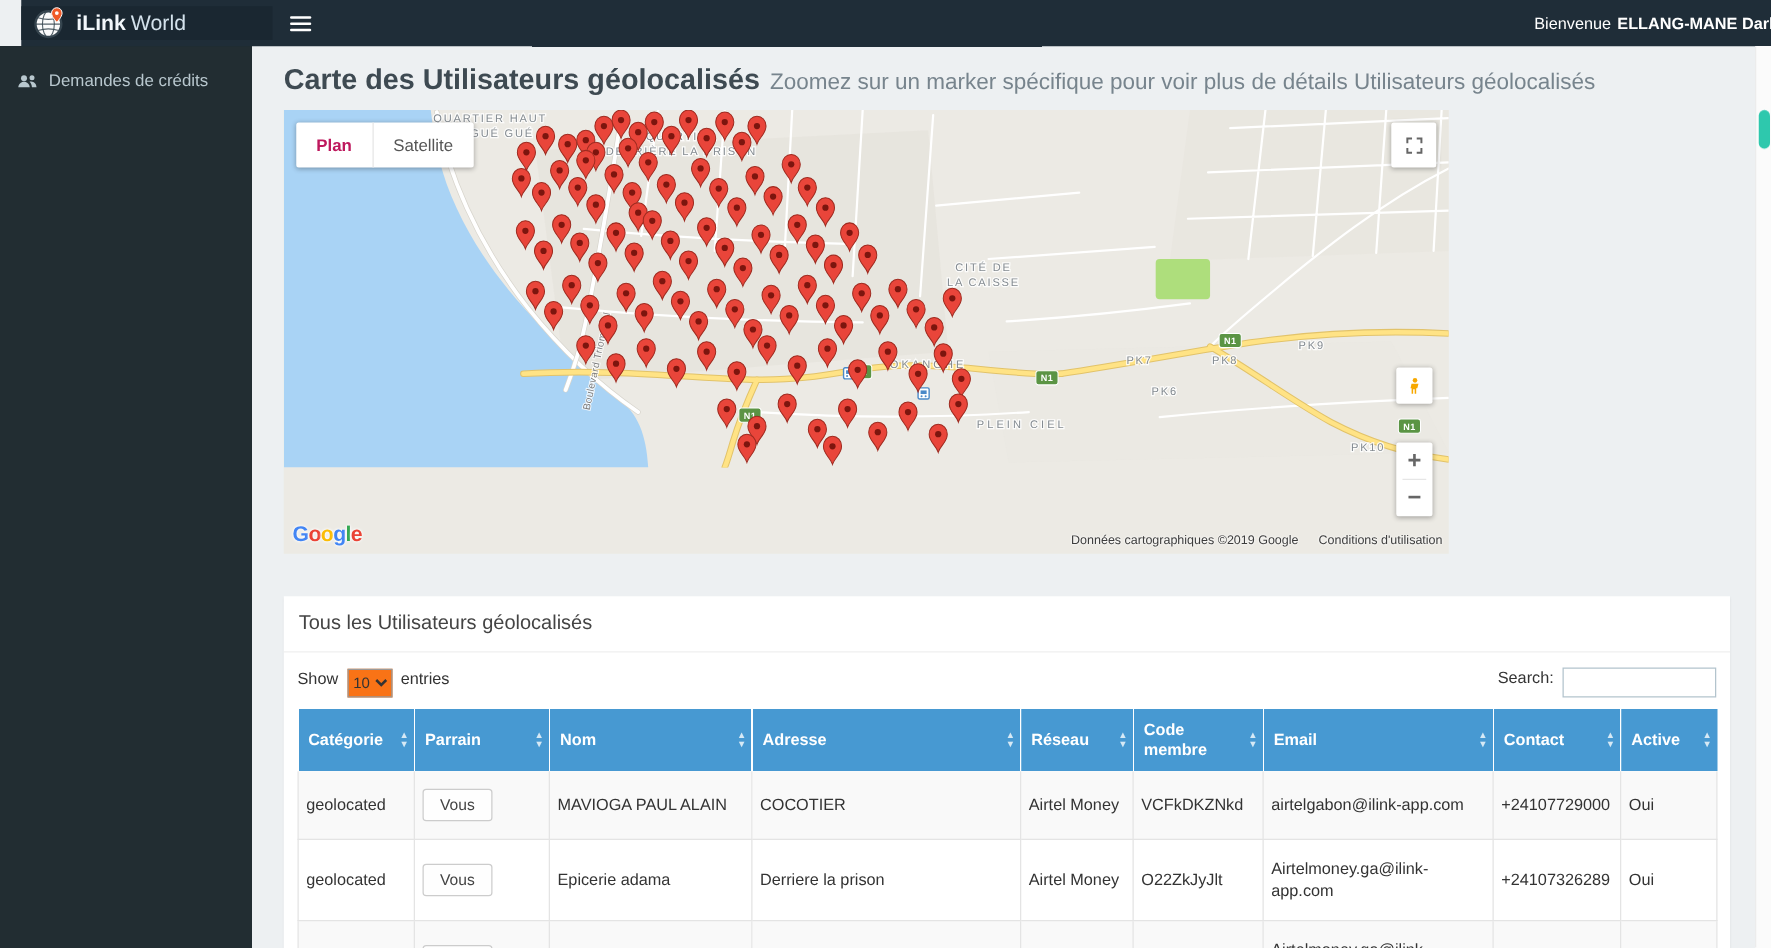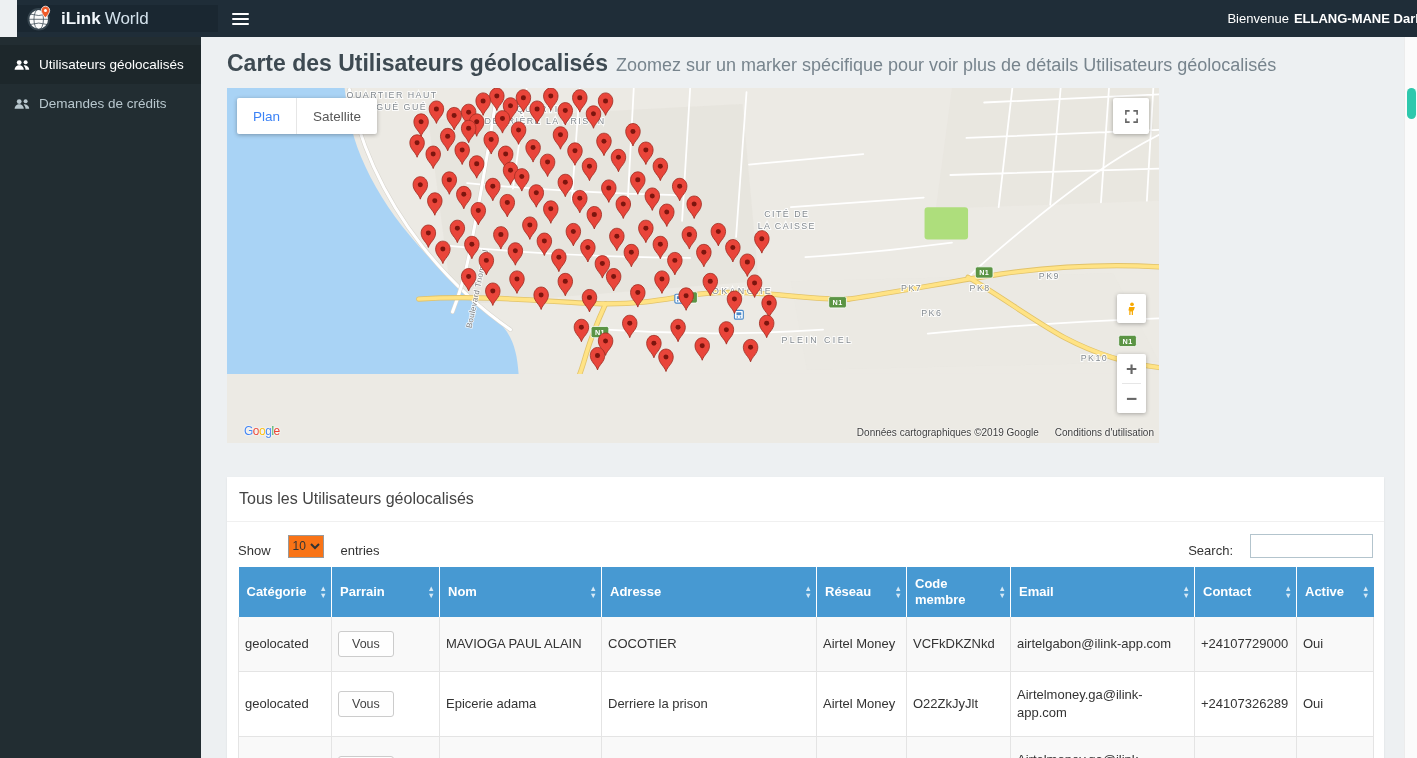--- a/index.html
+++ b/index.html
@@ -35,37 +35,37 @@
   .road-yellow{fill:none;stroke:#ffe385;stroke-width:4.5;stroke-linecap:round}
   .road-white-c{fill:none;stroke:#d8d5cd;stroke-width:5.2;stroke-linecap:round}
   .road-white{fill:none;stroke:#ffffff;stroke-width:3.8;stroke-linecap:round}
   .street{fill:none;stroke:#ffffff;stroke-width:2.2;stroke-linecap:round}
   .map-label{fill:#838a90;font-size:11px;letter-spacing:1.8px;text-anchor:middle;paint-order:stroke;stroke:rgba(255,255,255,.85);stroke-width:2.5px;font-weight:400}
   .street-label{fill:#7e7e7e;font-size:10px;letter-spacing:0.4px;text-anchor:middle;paint-order:stroke;stroke:rgba(255,255,255,.8);stroke-width:2px}
   #markers-group{cursor:pointer}
 
   .gm-type{position:absolute;top:10px;left:10px;display:flex;background:#fff;border-radius:2px;box-shadow:0 1px 4px rgba(0,0,0,.3);height:36px;z-index:5}
   .gm-type .btn{display:flex;align-items:center;padding:0 16px;font-size:13.5px;cursor:pointer}
-  .gm-type .plan{font-weight:normal;color:#3b82f6}
+  .gm-type .plan{font-weight:bold;color:#be185d}
   .gm-type .sat{color:#565656;border-left:1px solid #e6e6e6}
   .gm-fs{position:absolute;top:10px;right:10px;width:36px;height:36px;background:#fff;border-radius:2px;box-shadow:0 1px 4px rgba(0,0,0,.3);display:flex;align-items:center;justify-content:center;cursor:pointer;z-index:5}
   .gm-peg{position:absolute;top:206px;right:13px;width:29px;height:29px;background:#fff;border-radius:2px;box-shadow:0 1px 4px rgba(0,0,0,.3);display:flex;align-items:center;justify-content:center;cursor:pointer;z-index:5}
   .gm-zoom{position:absolute;top:266px;right:13px;width:29px;background:#fff;border-radius:2px;box-shadow:0 1px 4px rgba(0,0,0,.3);z-index:5}
   .gm-zoom .zbtn{height:29px;display:flex;align-items:center;justify-content:center;font-size:19px;color:#666;cursor:pointer;font-weight:bold}
   .gm-zoom .zdiv{height:1px;background:#e6e6e6;margin:0 5px}
-  .g-logo{position:absolute;left:17px;bottom:5px;font-size:12px;font-weight:400;letter-spacing:-.5px;text-shadow:0 0 2px #fff,0 0 3px #fff;cursor:pointer;z-index:5}
+  .g-logo{position:absolute;left:7px;bottom:5px;font-size:17px;font-weight:700;letter-spacing:-.5px;text-shadow:0 0 2px #fff,0 0 3px #fff;cursor:pointer;z-index:5}
   .gm-attr{position:absolute;right:5px;bottom:5px;display:flex;gap:16px;font-size:10px;color:#3c3c3c;text-shadow:0 0 2px #fff,0 0 2px #fff;z-index:5}
   .gm-attr .terms{cursor:pointer}
 
   
   .card{width:1157px;margin-top:34px;background:#fff;box-shadow:0 1px 2px rgba(0,0,0,.08)}
   .card-header{padding:13px 12px;font-size:16px;color:#444;border-bottom:1px solid #f0f0f0}
   .card-body{padding:8px 11px 14px}
   .tbl-controls{display:flex;justify-content:space-between;align-items:center;margin:4px 0 9px;font-size:13px;color:#333}
-  .tbl-controls .left,.tbl-controls .right{display:flex;align-items:flex-end;gap:17px}
+  .tbl-controls .left,.tbl-controls .right{display:flex;align-items:flex-start;gap:7px}
   select.page-size{font-size:12px;height:23px;border:1px solid #999;background:#f97316;color:#333}
   input.search{height:24px;width:123px;border:1px solid #b3c4cd;background:#fff;padding:0 6px;font-size:13px;outline:none}
 
   table.users{width:100%;border-collapse:collapse;table-layout:fixed;font-size:13px;color:#333}
   table.users th{background:#4799d2;color:#fff;font-weight:bold;text-align:left;vertical-align:middle;padding:9px 16px 9px 8px;border-right:1px solid #fff;position:relative;line-height:16px;height:50px;cursor:pointer}
   table.users th:last-child{border-right:none}
   .sort-icon{position:absolute;right:4px;top:50%;transform:translateY(-50%);display:flex;flex-direction:column;line-height:6.5px;font-size:7.5px;color:rgba(255,255,255,.78)}
   table.users td{padding:14px 6px;border:1px solid #e4e4e4;border-top:none;vertical-align:middle;line-height:18px;overflow:hidden}
   table.users tbody tr:nth-child(odd){background:#f9f9f9}
   table.users tbody tr:nth-child(even){background:#fff}
@@ -96,29 +96,20 @@
       <i></i>
       <i></i>
   </div>
   <div class="welcome">
     <span>Bienvenue</span>
     <b>ELLANG-MANE Darlan</b>
   </div>
 </header>
 
 <aside class="sidebar">
-  <div class="side-item active">
-    <svg viewBox="0 0 20 14" width="16" height="12">
-      <circle cx="6.5" cy="4" r="3" fill="currentColor"></circle>
-      <path d="M.8 13c0-3.1 2.6-5.6 5.7-5.6s5.7 2.5 5.7 5.6z" fill="currentColor"></path>
-      <circle cx="14.5" cy="3.6" r="2.5" fill="currentColor"></circle>
-      <path d="M13.6 7.2c3 .1 5.4 2.6 5.4 5.8h-4.6c0-2.2-.9-4.2-2.4-5.5.5-.2 1-.3 1.6-.3z" fill="currentColor"></path>
-    </svg>
-    <span>Utilisateurs géolocalisés</span>
-  </div>
   <div class="side-item">
     <svg viewBox="0 0 20 14" width="16" height="12">
       <circle cx="6.5" cy="4" r="3" fill="currentColor"></circle>
       <path d="M.8 13c0-3.1 2.6-5.6 5.7-5.6s5.7 2.5 5.7 5.6z" fill="currentColor"></path>
       <circle cx="14.5" cy="3.6" r="2.5" fill="currentColor"></circle>
       <path d="M13.6 7.2c3 .1 5.4 2.6 5.4 5.8h-4.6c0-2.2-.9-4.2-2.4-5.5.5-.2 1-.3 1.6-.3z" fill="currentColor"></path>
     </svg>
     <span>Demandes de crédits</span>
   </div>
 </aside>

